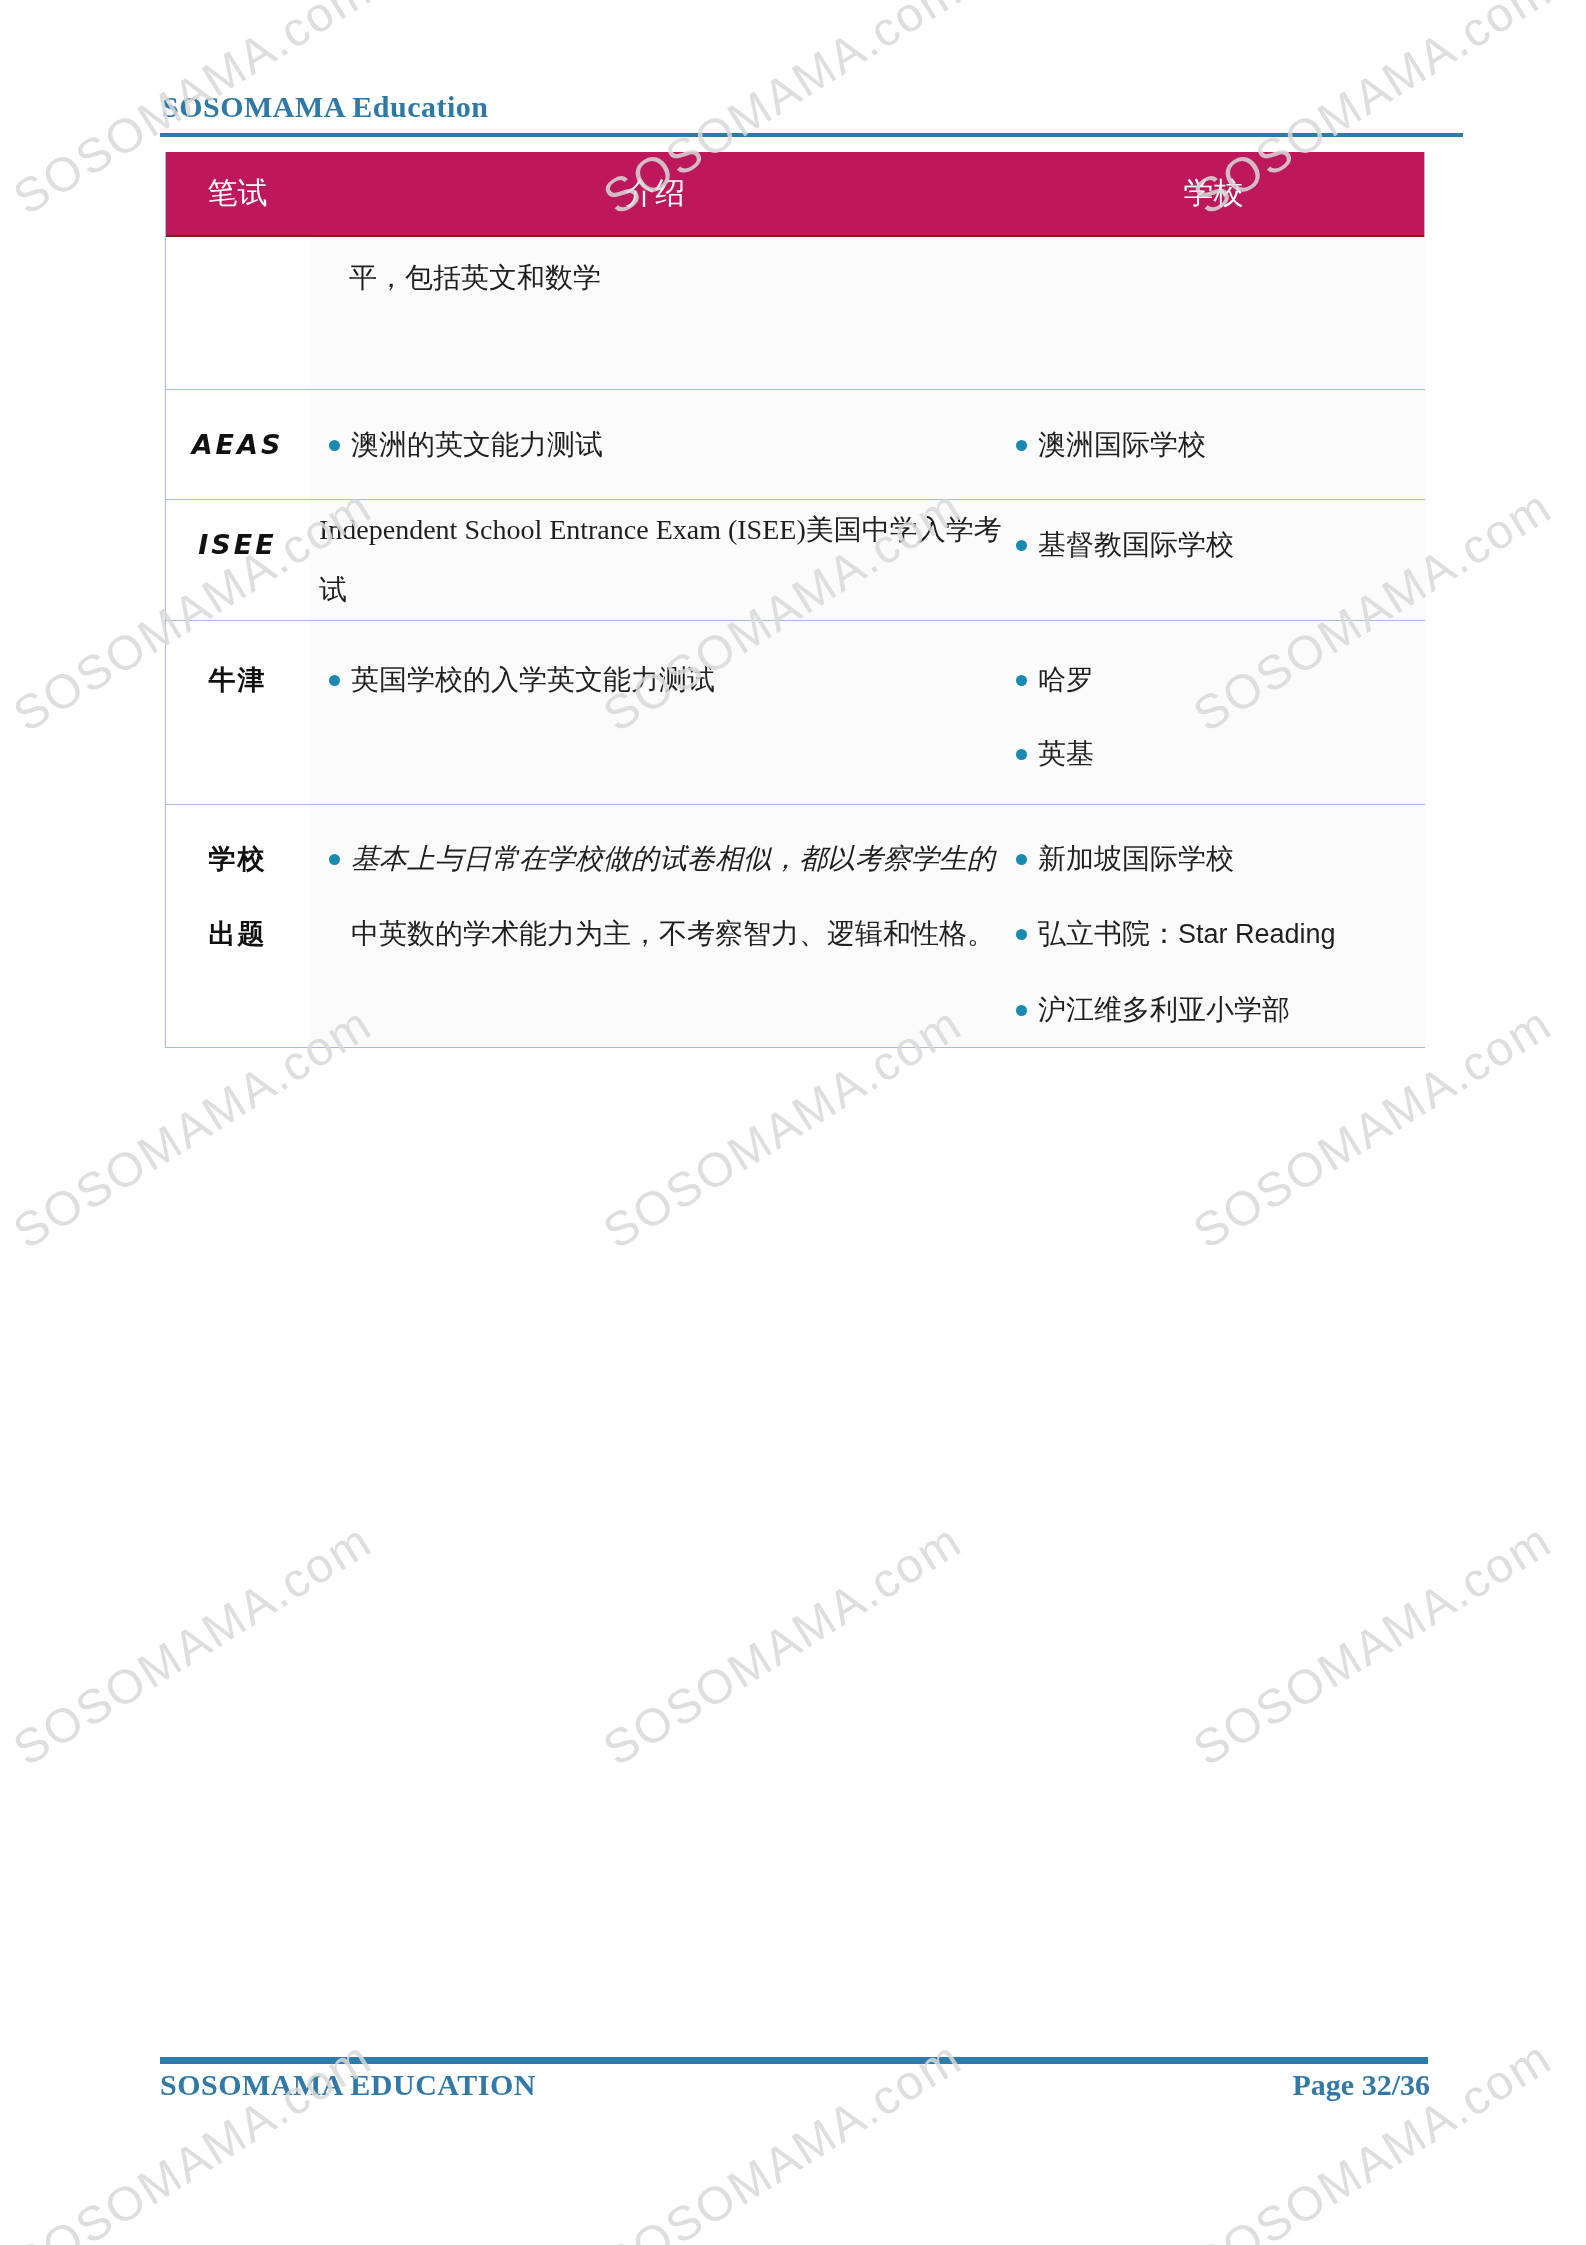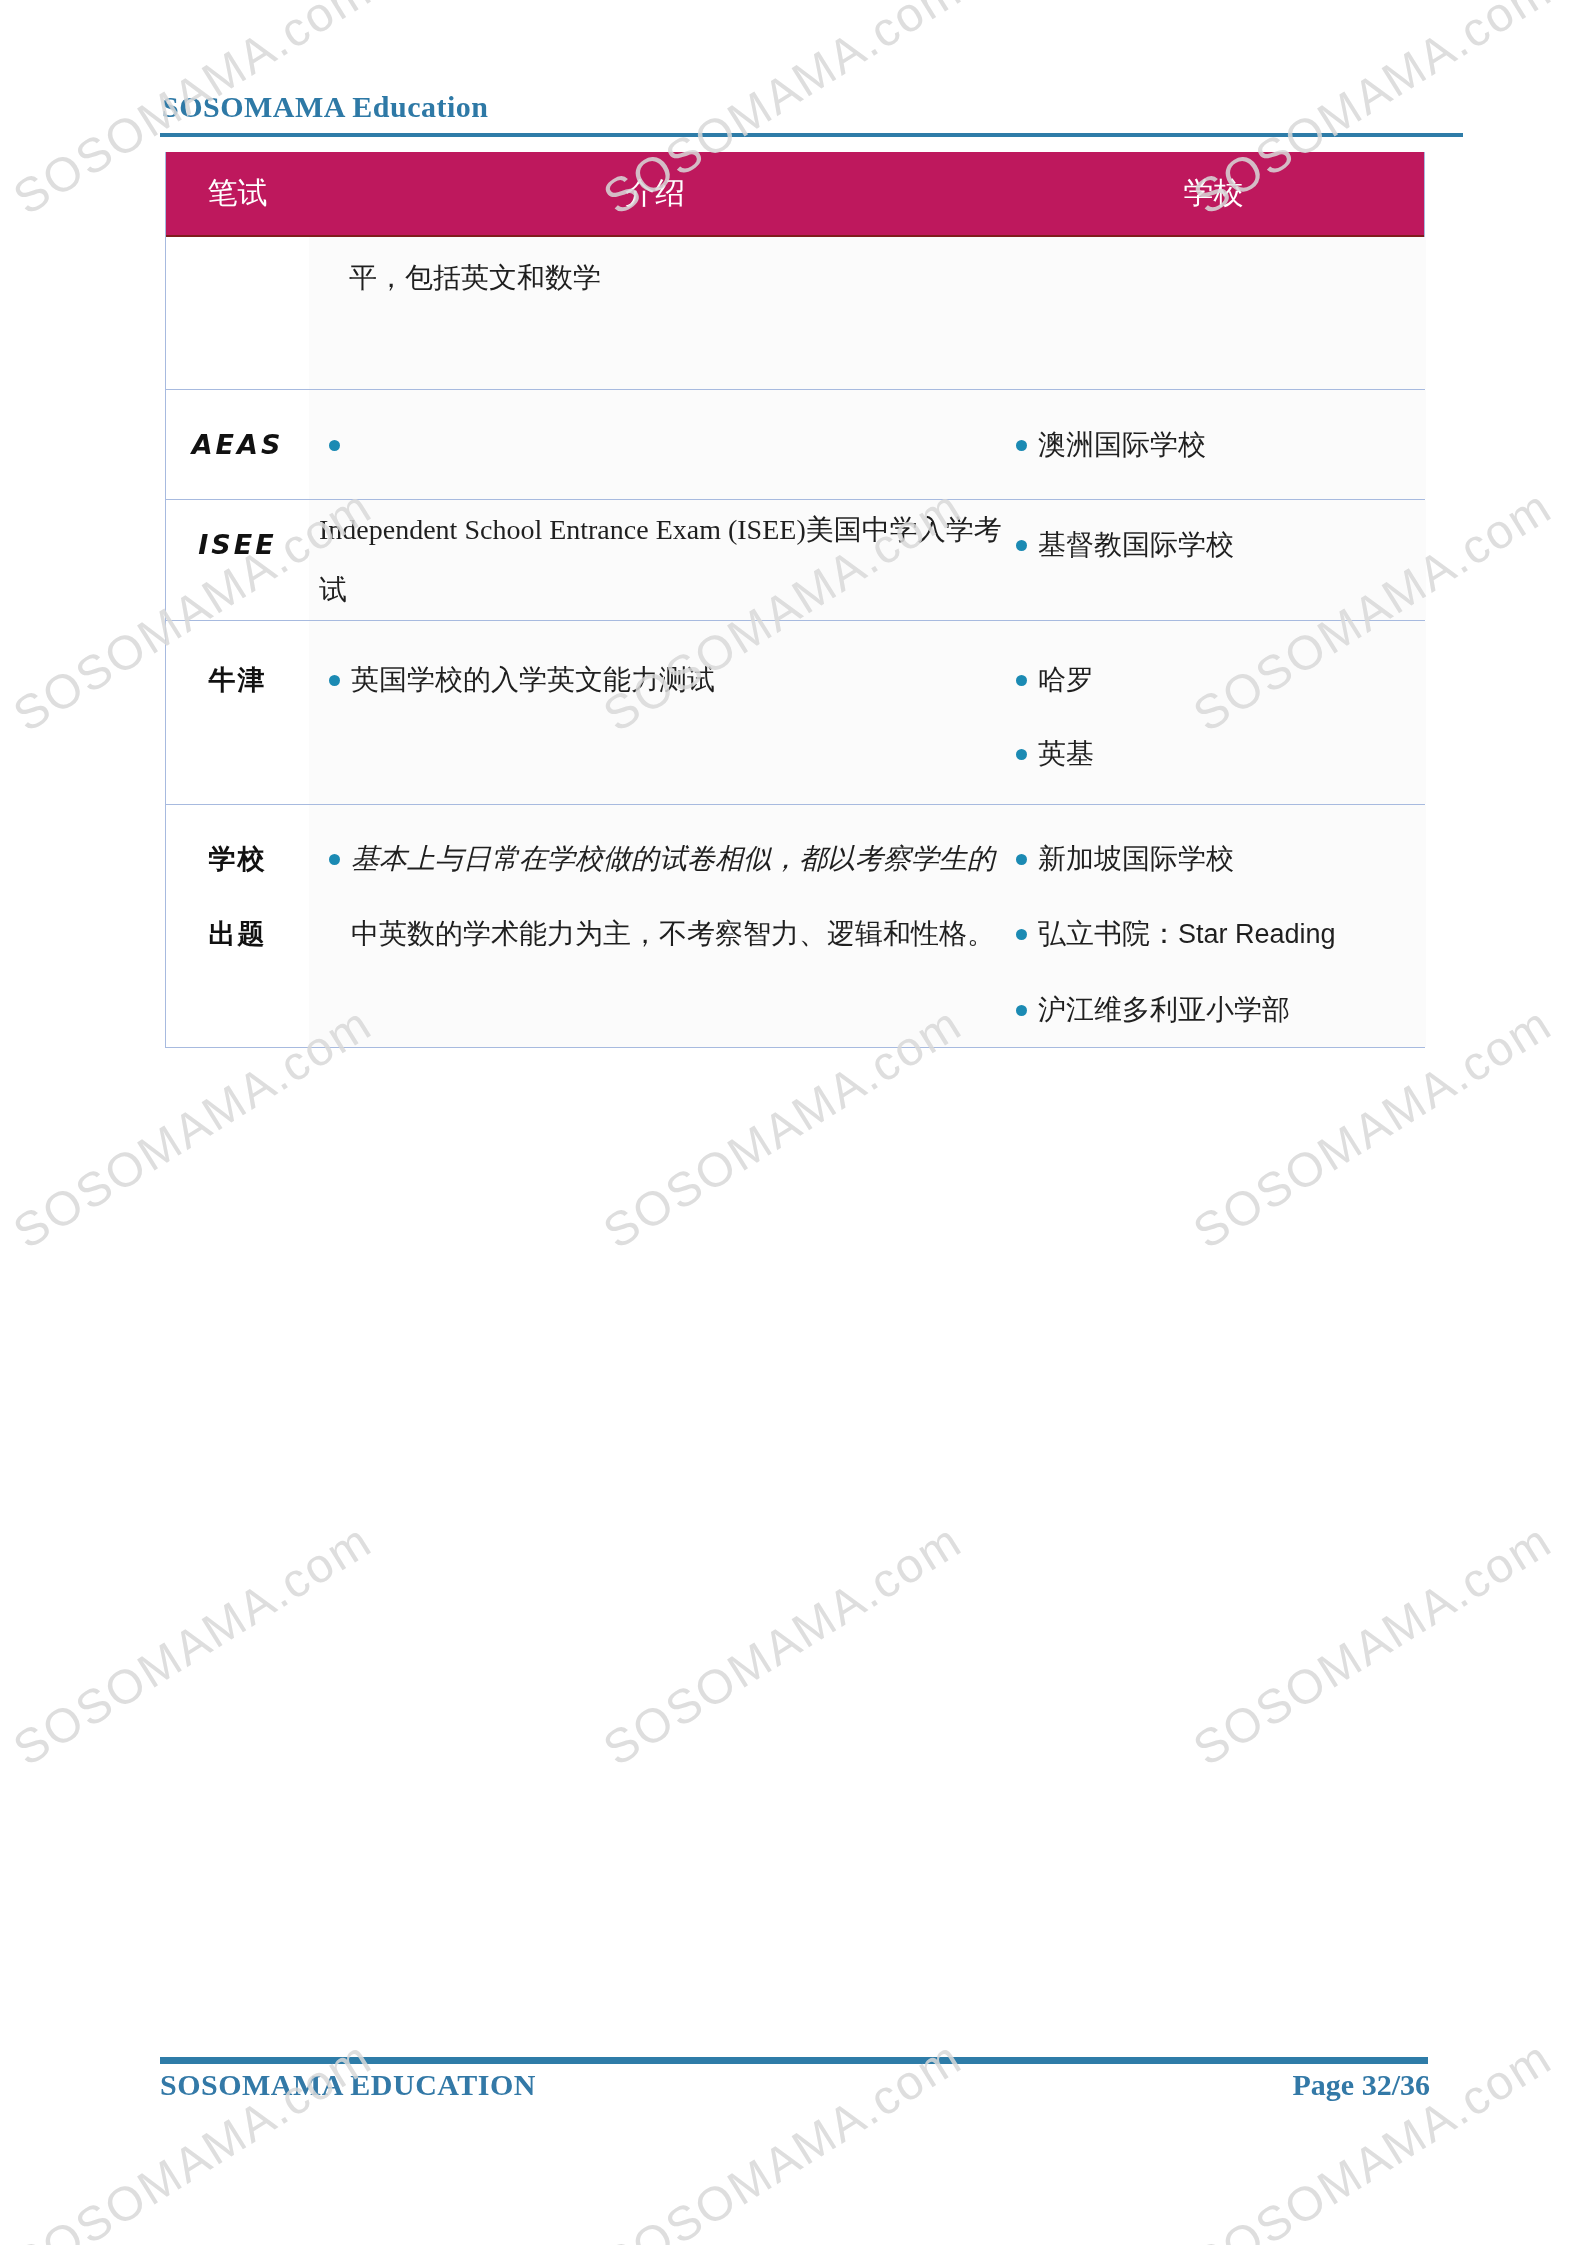--- a/index.html
+++ b/index.html
@@ -83,20 +83,23 @@
           </div>
           <div class="cell c3 body-text" style="padding-top: 4px; padding-left: 15px;"></div>
         </div>
         <div class="trow brow" style="min-height: 110px;">
           <div class="cell c1" style="padding-top: 18px;">
             <div class="label-script" style="line-height: 74px;">AEAS</div>
           </div>
           <div class="cell c2 body-text" style="padding-top: 18px; padding-left: 10px;">
             <div class="bullet-item" style="padding-left: 10px;">
               <span class="dot" style="margin-top: 32px;"></span>
+              <div>
+                <div class="intro-line" style="line-height: 74px;">澳洲的英文能力测试</div>
+              </div>
             </div>
           </div>
           <div class="cell c3 body-text" style="padding-top: 18px; padding-left: 15px; text-align: right;">
             <div class="bullet-item">
               <span class="dot" style="margin-top: 32px;"></span>
               <div style="line-height: 74px;">澳洲国际学校</div>
             </div>
           </div>
         </div>
         <div class="trow brow" style="min-height: 110px;">

